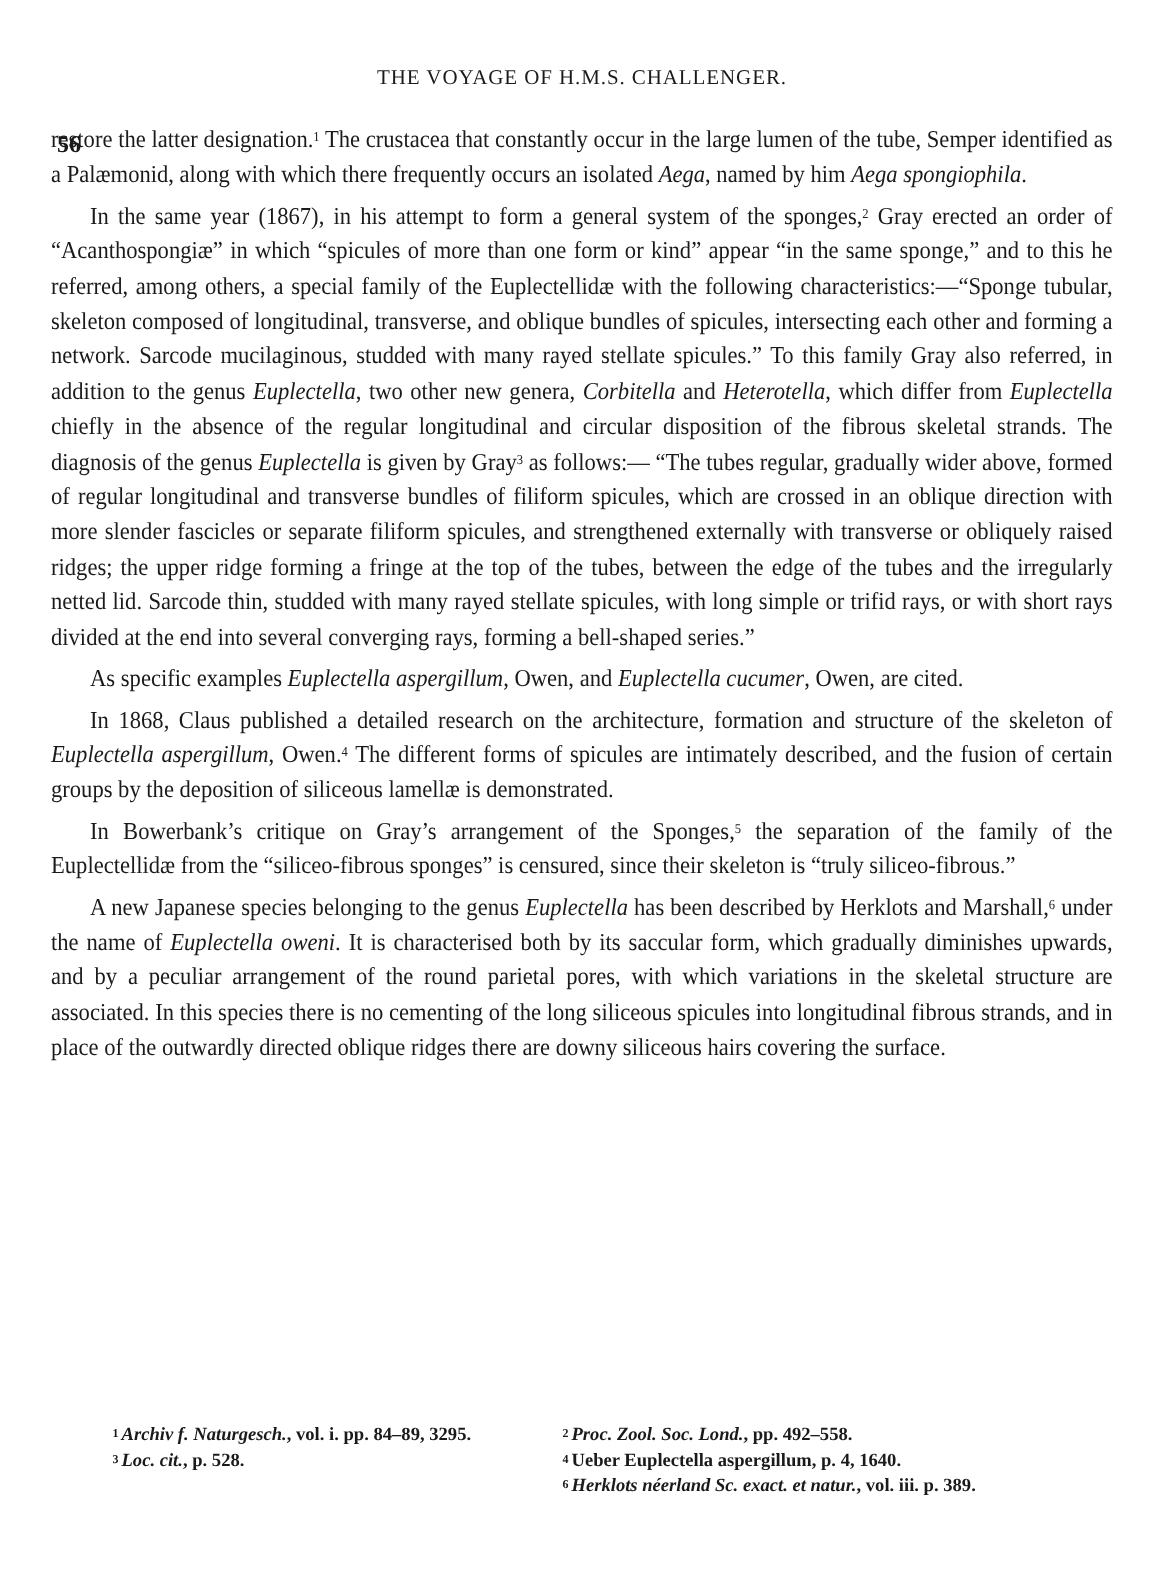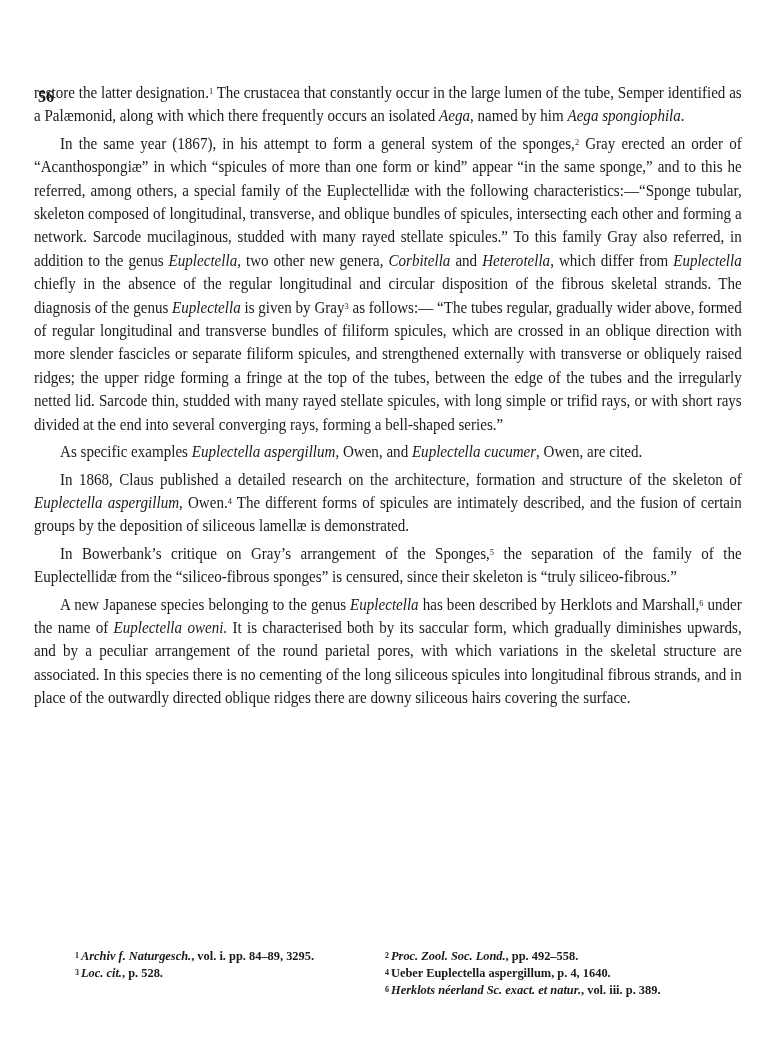--- a/index.html
+++ b/index.html
@@ -14,29 +14,30 @@
           transform:scaleX(0.93); transform-origin:left top; width:761px; }
   .body p { margin:0 0 4px 0; text-indent:0; }
   .body p.indent { text-indent:28px; }
   .body p.noind { text-indent:0; }
   sup { font-size:9px; vertical-align:top; position:relative; top:-2px; }
   i { font-style:italic;text-align:center; }
   .footnotes { position:absolute; top:948px; left:75px; width:680px;
                font-size:12.4px; line-height:17px; font-weight:bold; }
   .fn-col { position:absolute; top:0; }
   .fn-col.left { left:0; width:300px; }
-  .fn-col.right { left:310px; width:380px;font-family:Liberation Serif, serif; }
+  .fn-col.right { left:300px; width:380px;font-family:Liberation Serif, serif; }
   .fn { white-space:nowrap; }
   .fn sup { font-size:8px; top:-1px; margin-right:2px; }
 </style>
 </head>
 <body>
 
 <div class="header">
   <span class="page-num">56</span>
+  <div class="running-title">THE VOYAGE OF H.M.S. CHALLENGER.</div>
 </div>
 
 <div class="body">
   <p class="noind"><span>restore the latter designation.</span><sup>1</sup><span> The crustacea that constantly occur in the large lumen of the tube, Semper identified as a Palæmonid, along with which there frequently occurs an isolated </span><i>Aega</i><span>, named by him </span><i>Aega spongiophila</i><span>.</span></p>
 
   <p class="indent"><span>In the same year (1867), in his attempt to form a general system of the sponges,</span><sup>2</sup><span> Gray erected an order of “Acanthospongiæ” in which “spicules of more than one form or kind” appear “in the same sponge,” and to this he referred, among others, a special family of the Euplectellidæ with the following characteristics:—“Sponge tubular, skeleton composed of longitudinal, transverse, and oblique bundles of spicules, intersecting each other and forming a network. Sarcode mucilaginous, studded with many rayed stellate spicules.” To this family Gray also referred, in addition to the genus </span><i>Euplectella</i><span>, two other new genera, </span><i>Corbitella</i><span> and </span><i>Heterotella</i><span>, which differ from </span><i>Euplectella</i><span> chiefly in the absence of the regular longitudinal and circular disposition of the fibrous skeletal strands. The diagnosis of the genus </span><i>Euplectella</i><span> is given by Gray</span><sup>3</sup><span> as follows:— “The tubes regular, gradually wider above, formed of regular longitudinal and transverse bundles of filiform spicules, which are crossed in an oblique direction with more slender fascicles or separate filiform spicules, and strengthened externally with transverse or obliquely raised ridges; the upper ridge forming a fringe at the top of the tubes, between the edge of the tubes and the irregularly netted lid. Sarcode thin, studded with many rayed stellate spicules, with long simple or trifid rays, or with short rays divided at the end into several converging rays, forming a bell-shaped series.”</span></p>
 
   <p class="indent"><span>As specific examples </span><i>Euplectella aspergillum</i><span>, Owen, and </span><i>Euplectella cucumer</i><span>, Owen, are cited.</span></p>
 
   <p class="indent"><span>In 1868, Claus published a detailed research on the architecture, formation and structure of the skeleton of </span><i>Euplectella aspergillum</i><span>, Owen.</span><sup>4</sup><span> The different forms of spicules are intimately described, and the fusion of certain groups by the deposition of siliceous lamellæ is demonstrated.</span></p>

